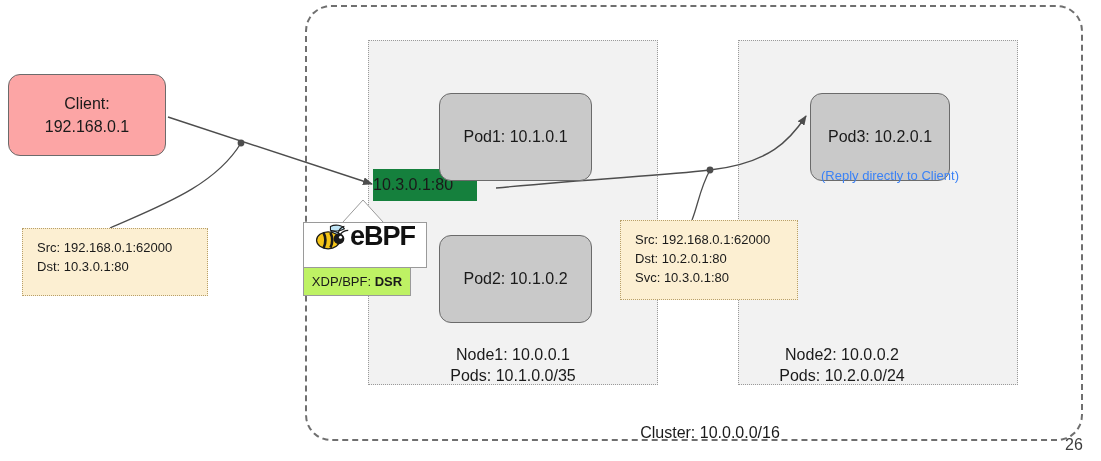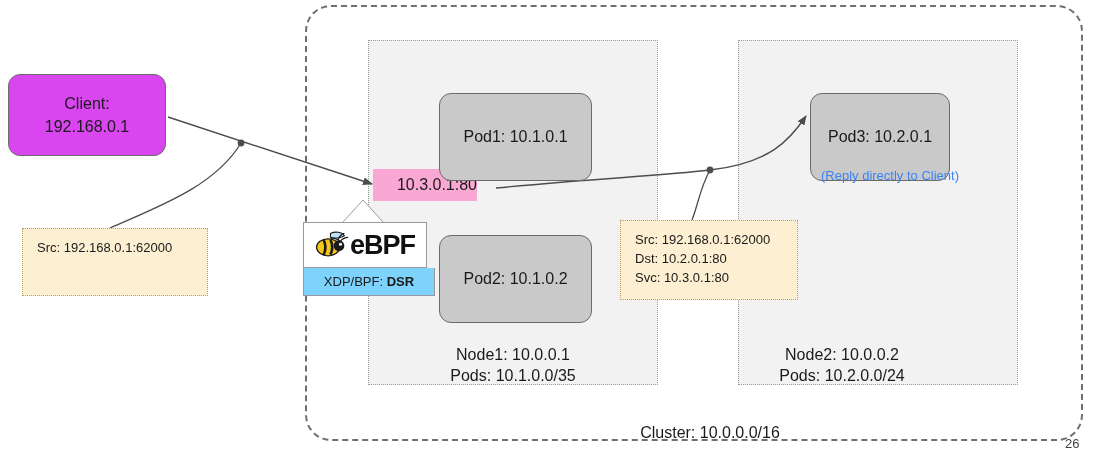--- a/index.html
+++ b/index.html
@@ -97,44 +97,44 @@
     color: #3b82f6;
   }
 
   
   #client-box {
     position: absolute;
     left: 8px;
     top: 74px;
     width: 158px;
     height: 82px;
-    background: #d946ef;
+    background: #fca5a5;
     border: 1px solid #6b6b6b;
     border-radius: 12px;
     box-sizing: border-box;
     display: flex;
     flex-direction: column;
     align-items: center;
     justify-content: center;
     font-size: 16px;
     line-height: 23px;
     color: #1a1a1a;
   }
 
   
   #service-box {
     position: absolute;
     left: 373px;
     top: 169px;
     width: 104px;
     height: 32px;
-    background: #f9a8d4;
+    background: #15803d;
     display: flex;
     align-items: center;
-    justify-content: flex-end;
+    justify-content: flex-start;
     font-size: 16px;
     color: #1a1a1a;
   }
 
   
   #ebpf-callout {
     position: absolute;
     left: 303px;
     top: 222px;
     width: 124px;
@@ -142,30 +142,29 @@
   }
   #ebpf-top {
     position: absolute;
     left: 0; top: 0;
     width: 124px;
     height: 46px;
     background: #ffffff;
     border: 1px solid #9a9a9a;
     box-sizing: border-box;
     display: flex;
-    align-items: center;
     justify-content: center;
     gap: 1px;
   }
   #ebpf-bottom {
     position: absolute;
     left: 0; top: 46px;
-    width: 132px;
+    width: 108px;
     height: 28px;
-    background: #7dd3fc;
+    background: #bef264;
     border: 1px solid #9a9a9a;
     border-top: none;
     box-sizing: border-box;
     display: flex;
     align-items: center;
     justify-content: center;
     font-size: 13px;
     color: #1a1a1a;
     white-space: pre;
   }
@@ -190,21 +189,21 @@
     color: #1a1a1a;
     padding: 9px 0 0 14px;
   }
   #note-left { left: 22px; top: 228px; width: 186px; height: 68px; }
   #note-right { left: 620px; top: 220px; width: 178px; height: 80px; }
 
   .page-number {
     position: absolute;
     left: 1065px;
     top: 436px;
-    font-size: 13px;
+    font-size: 16px;
     color: #3d3d3d;
   }
 </style>
 </head>
 <body>
 
 <div id="canvas">
 
   <div class="cluster-box"></div>
 
@@ -281,20 +280,21 @@
     <div>Node1: 10.0.0.1</div>
     <div>Pods: 10.1.0.0/35</div>
   </div>
   <div class="node-label" id="node2-label">
     <div>Node2: 10.0.0.2</div>
     <div>Pods: 10.2.0.0/24</div>
   </div>
 
   <div class="note-box" id="note-left">
     <div>Src: 192.168.0.1:62000</div>
+    <div>Dst: 10.3.0.1:80</div>
   </div>
 
   <div class="note-box" id="note-right">
     <div>Src: 192.168.0.1:62000</div>
     <div>Dst: 10.2.0.1:80</div>
     <div>Svc: 10.3.0.1:80</div>
   </div>
 
   <div class="cluster-label">Cluster: 10.0.0.0/16</div>
 

